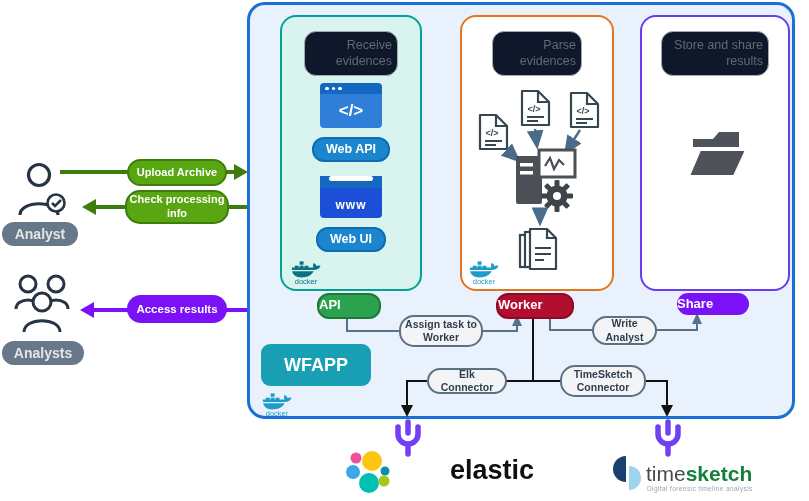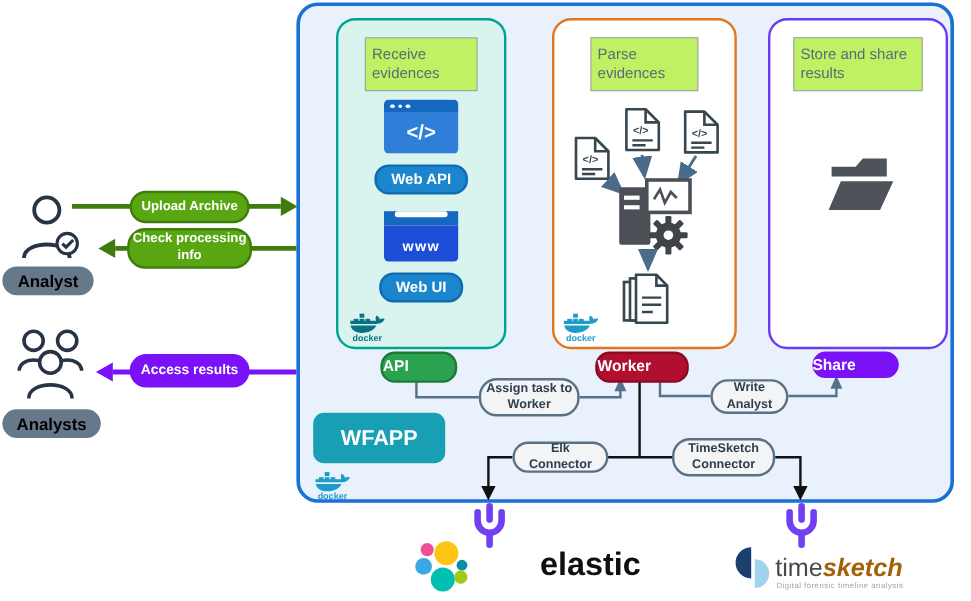--- a/index.html
+++ b/index.html
@@ -10,66 +10,66 @@
   
   #outer{left:247px;top:2px;width:548px;height:417px;background:#e9f2fc;
          border:3px solid #1a70d6;border-radius:18px;z-index:1;}
 
   .panel{position:absolute;top:10px;height:276px;border-radius:16px;background:#fff;box-sizing:border-box;}
   #panel-receive{left:30px;width:142px;background:#d9f4ee;border:2.5px solid #00a294;}
   #panel-parse{left:210px;width:154px;border:2.5px solid #e2761f;}
   #panel-store{left:390px;width:150px;border:2.5px solid #6a3bf2;}
 
   .panel-title{position:absolute;top:14px;left:50%;transform:translateX(-50%);
-    background:#bef264;border:1.5px solid #a3a9af;border-radius:0;color:#5f6a74;
-    font-size:12.5px;text-align:left;padding:5px 5px;line-height:1.3;}
+    background:#0f172a;border:1.5px solid #a3a9af;border-radius:12px;color:#5f6a74;
+    font-size:12.5px;text-align:right;padding:5px 5px;line-height:1.3;}
 
   .badge-blue{position:absolute;left:50%;transform:translateX(-50%);background:#1b86ce;
     border:2px solid #0e6cb2;border-radius:12px;color:#fff;font-weight:bold;font-size:12.5px;
     height:21px;line-height:21px;text-align:center;box-sizing:content-box;}
 
   .tag{position:absolute;top:293px;height:22px;border-radius:12px;color:#fff;font-weight:bold;
     font-size:13px;text-align:left;line-height:22px;z-index:3;}
   #tag-api{left:317px;width:60px;background:#2ba24e;border:2px solid #1c7a38;line-height:19px;}
   #tag-worker{left:496px;width:74px;background:#b20e2e;border:2px solid #8c0a24;line-height:19px;}
   #tag-share{left:677px;width:72px;background:#7a11f7;}
 
   .conn{position:absolute;background:#f3f4f5;border:2px solid #5a7184;border-radius:15px;
     color:#2f3e4e;font-weight:bold;font-size:10.5px;display:flex;align-items:center;
     justify-content:center;text-align:center;line-height:1.25;z-index:3;padding:0 4px;box-sizing:border-box;}
 
   .flow{position:absolute;color:#fff;font-weight:bold;font-size:11px;display:flex;align-items:center;
-    justify-content:center;text-align:center;border-radius:15px;z-index:3;line-height:1.25;box-sizing:border-box;}
+    justify-content:center;text-align:center;border-radius:15px;z-index:3;line-height:1.25;box-sizing:border-box;margin-left:19px;}
   .flow.green{background:#58a712;border:2.5px solid #3e7d0c;}
   .flow.purple{background:#7a11f7;font-size:11.5px;}
 
-  .actor-label{position:absolute;background:#67788a;color:#000000;font-weight:bold;font-size:14px;
+  .actor-label{position:absolute;background:#67788a;color:#e5e5e5;font-weight:bold;font-size:14px;
     border-radius:12px;text-align:center;line-height:24px;height:24px;z-index:3;}
 
   #wfapp{left:261px;top:344px;width:110px;height:42px;background:#189fb4;border-radius:9px;
     color:#fff;font-weight:bold;font-size:18px;display:flex;align-items:center;justify-content:center;z-index:3;}
 
   .docker{position:absolute;display:flex;flex-direction:column;align-items:center;width:36px;z-index:3;}
-  .docker span{font-size:7.5px;font-weight:bold;margin-top:-1px;}
+  .docker span{font-size:7.5px;font-weight:normal;margin-top:-1px;}
   .docker.teal{color:#0b7285;} .docker.blue{color:#1d9cc9;}
 
   .webicon{position:absolute;left:50%;transform:translateX(-50%);width:62px;height:45px;
     border-radius:4px;overflow:hidden;}
   .webicon .bar{height:11px;background:#1468c0;display:flex;align-items:center;padding-left:5px;gap:3px;}
   .webicon .dot{width:3.5px;height:3.5px;border-radius:50%;background:#fff;}
   .webicon .stripe{width:44px;height:5px;border-radius:2.5px;background:#fff;margin:3px auto 0;}
   .webicon .body{height:34px;color:#fff;font-weight:bold;display:flex;align-items:center;justify-content:center;}
   #webapi-icon .body{background:#2f7fd9;font-size:17px;}
   #webui-icon .bar{height:12px;display:block;padding:0;}
   #webui-icon .body{background:#1d4ed8;height:33px;font-size:12px;letter-spacing:1px;}
 
   #elastic-text{position:absolute;left:402px;top:455px;font-size:27px;color:#101010;font-weight:600;z-index:3;margin-left:48px;}
   #ts-text{position:absolute;left:646px;top:462px;font-size:21px;color:#111;z-index:3;}
   #ts-text .reg{font-weight:400;color:#4a4a4a;}
-  #ts-text .bold{font-weight:700;color:#a16207;font-style:italic;}
+  #ts-text .bold{font-weight:700;color:#15803d;}
   #ts-tag{position:absolute;left:647px;top:485px;font-size:6.5px;color:#96a4b2;letter-spacing:.4px;z-index:3;}
 </style>
 </head>
 <body>
 
 <div id="canvas">
 
   <svg class="abs" style="left:0;top:0;z-index:2;pointer-events:none" width="809" height="501">
 
     <line x1="60" y1="172" x2="234" y2="172" stroke="#3e7d0c" stroke-width="4"></line>

